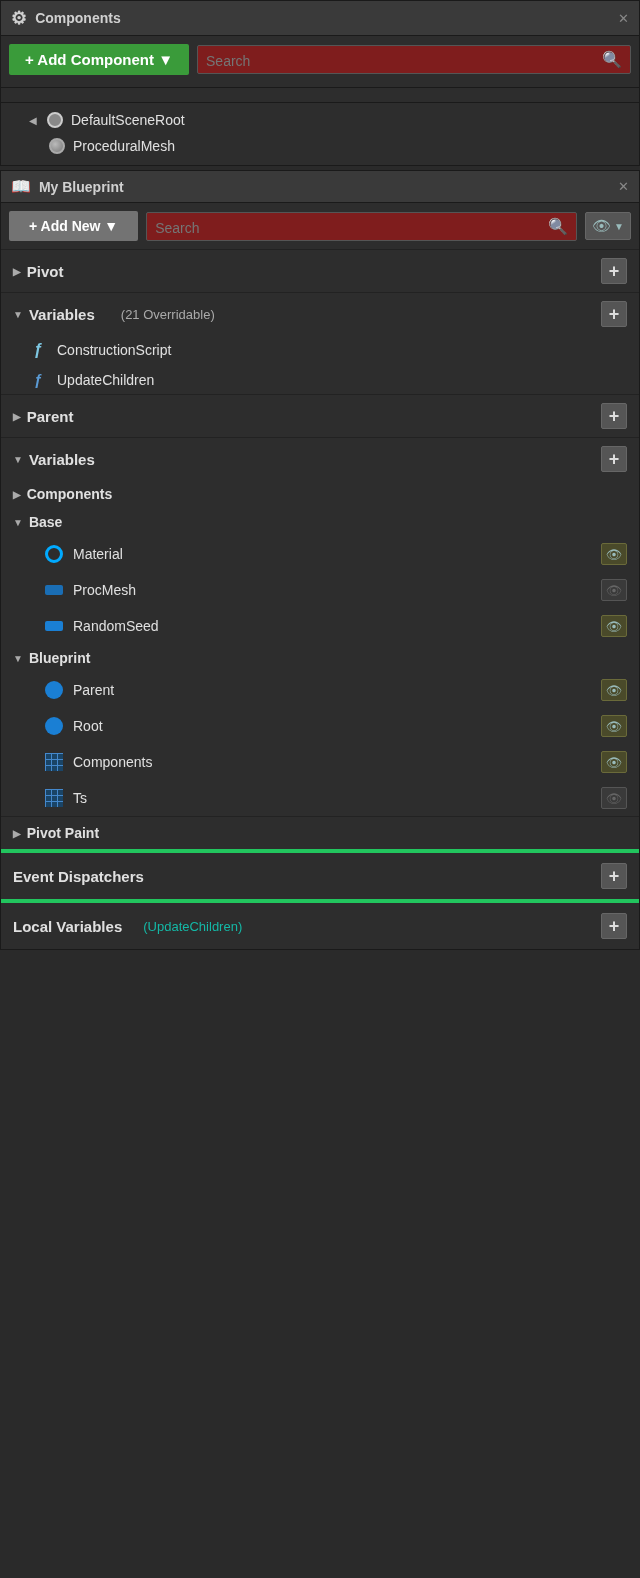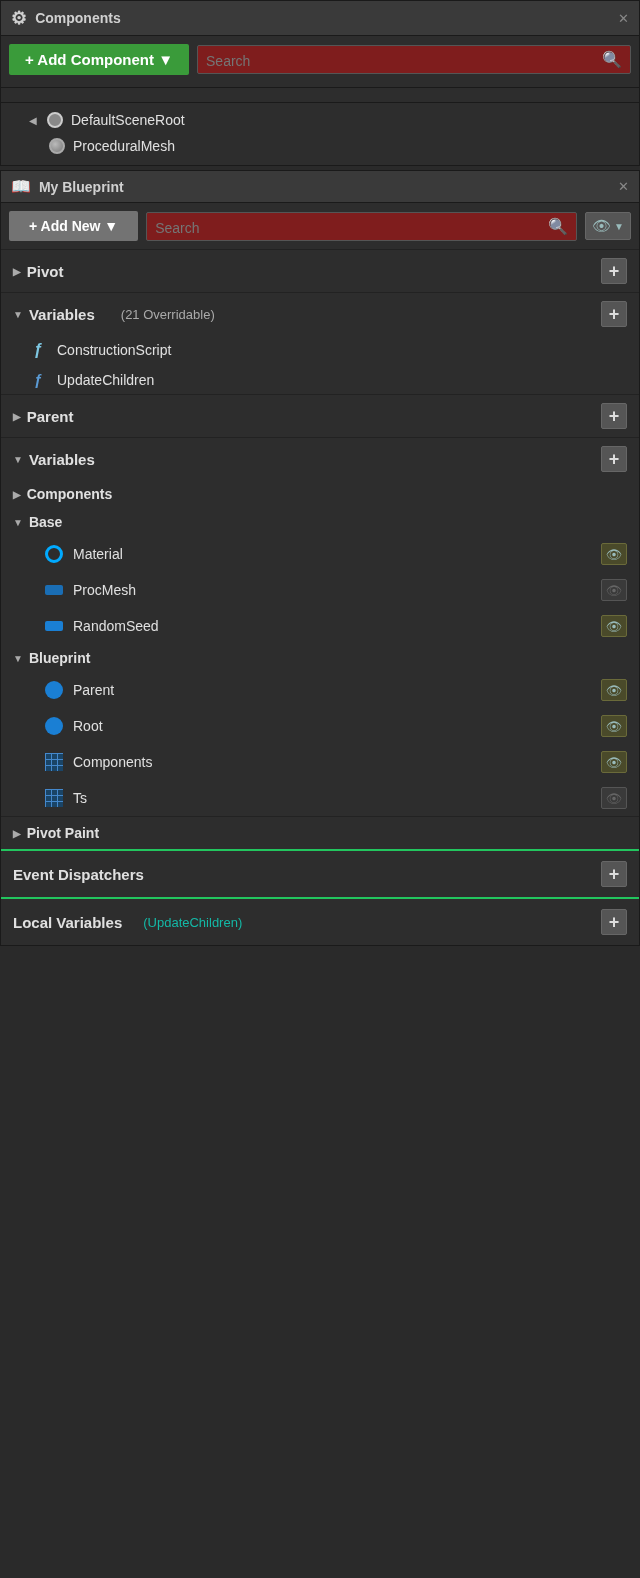--- a/index.html
+++ b/index.html
@@ -352,21 +352,21 @@
       font-size: 10px;
       color: #aaa;
     }
 
     
     .bottom-section {
       display: flex;
       align-items: center;
       justify-content: space-between;
       padding: 10px 12px;
-      border-top: 2px solid #22c55e;
+      border-top: 4px solid #22c55e;
       font-size: 15px;
       font-weight: 700;
     }
 
     
     .book-icon {
       font-size: 16px;
     }
 
     .tag-arrow {

